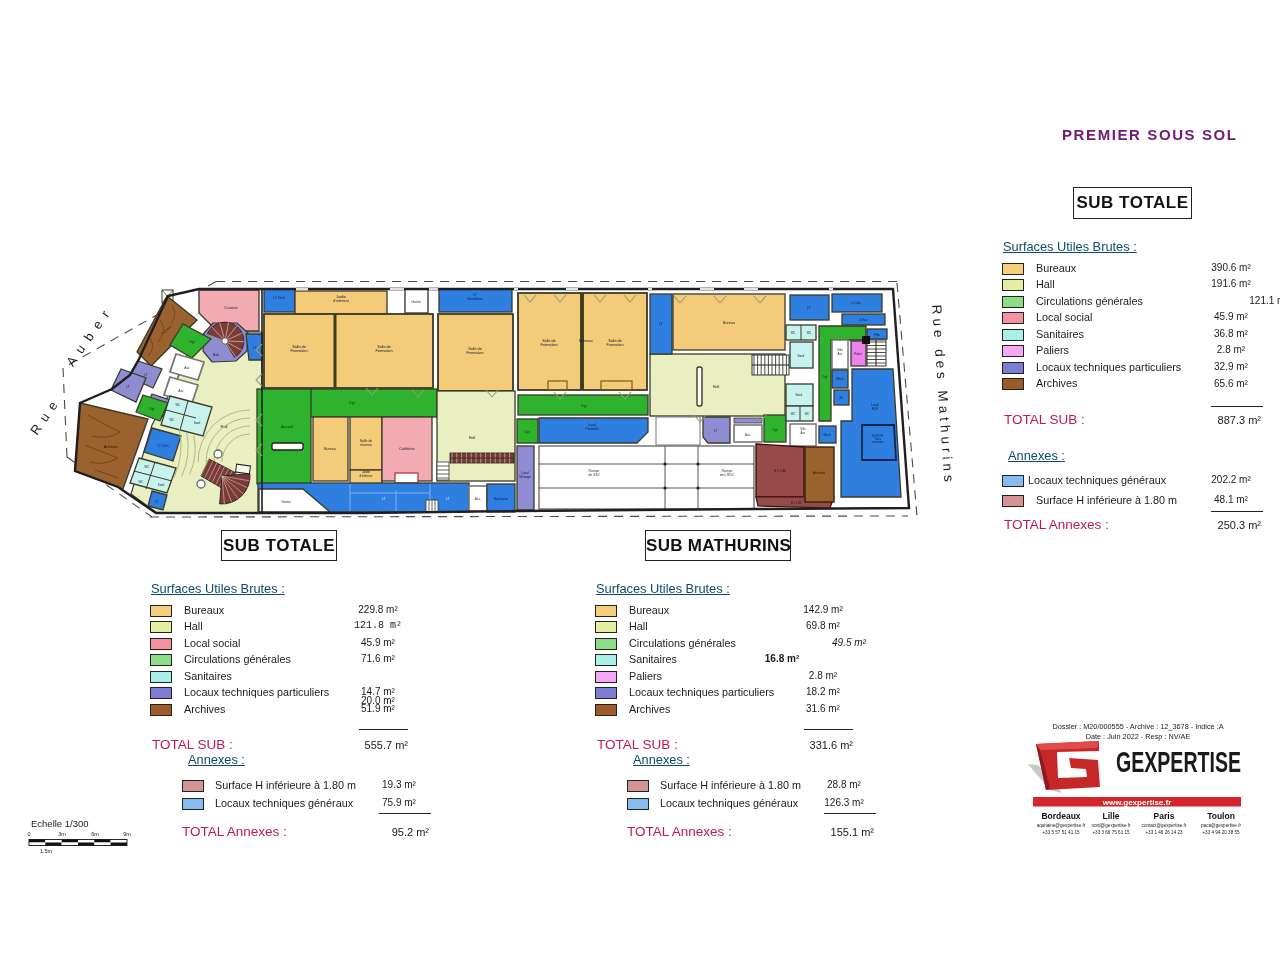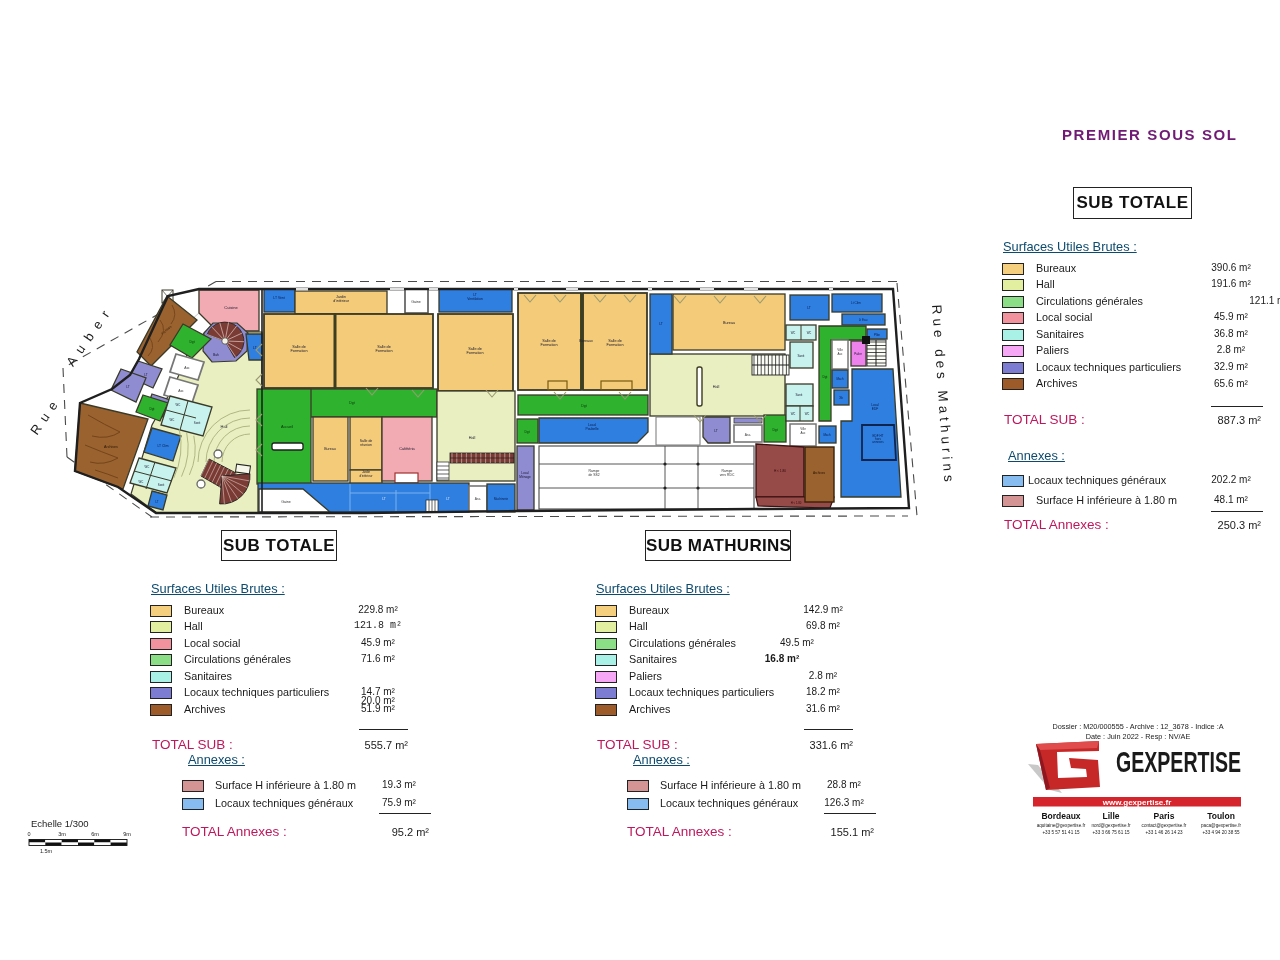--- a/index.html
+++ b/index.html
@@ -138,21 +138,21 @@
 <div class="sw" style="left:595px;top:604.5px;background:#F5CE7E;"></div>
 <div class="lbl" style="left:629px;top:603.5px;">Bureaux</div>
 <div class="val" style="left:793px;top:603.5px;">142.9&nbsp;m²</div>
 
 <div class="sw" style="left:595px;top:621.0px;background:#E3EFA0;"></div>
 <div class="lbl" style="left:629px;top:620.0px;">Hall</div>
 <div class="val" style="left:793px;top:620.0px;">69.8&nbsp;m²</div>
 
 <div class="sw" style="left:595px;top:637.5px;background:#8BDE86;"></div>
 <div class="lbl" style="left:629px;top:636.5px;">Circulations générales</div>
-<div class="val" style="left:767px;top:636.5px;">49.5&nbsp;m²</div>
+<div class="val" style="left:819px;top:636.5px;font-style:italic;">49.5&nbsp;m²</div>
 
 <div class="sw" style="left:595px;top:654.0px;background:#A9F0E7;"></div>
 <div class="lbl" style="left:629px;top:653.0px;">Sanitaires</div>
 <div class="val" style="left:752px;top:653.0px;font-weight:bold;">16.8&nbsp;m²</div>
 
 <div class="sw" style="left:595px;top:670.5px;background:#F6A8F6;"></div>
 <div class="lbl" style="left:629px;top:669.5px;">Paliers</div>
 <div class="val" style="left:793px;top:669.5px;">2.8&nbsp;m²</div>
 
 <div class="sw" style="left:595px;top:687.0px;background:#7C7CD2;"></div>

